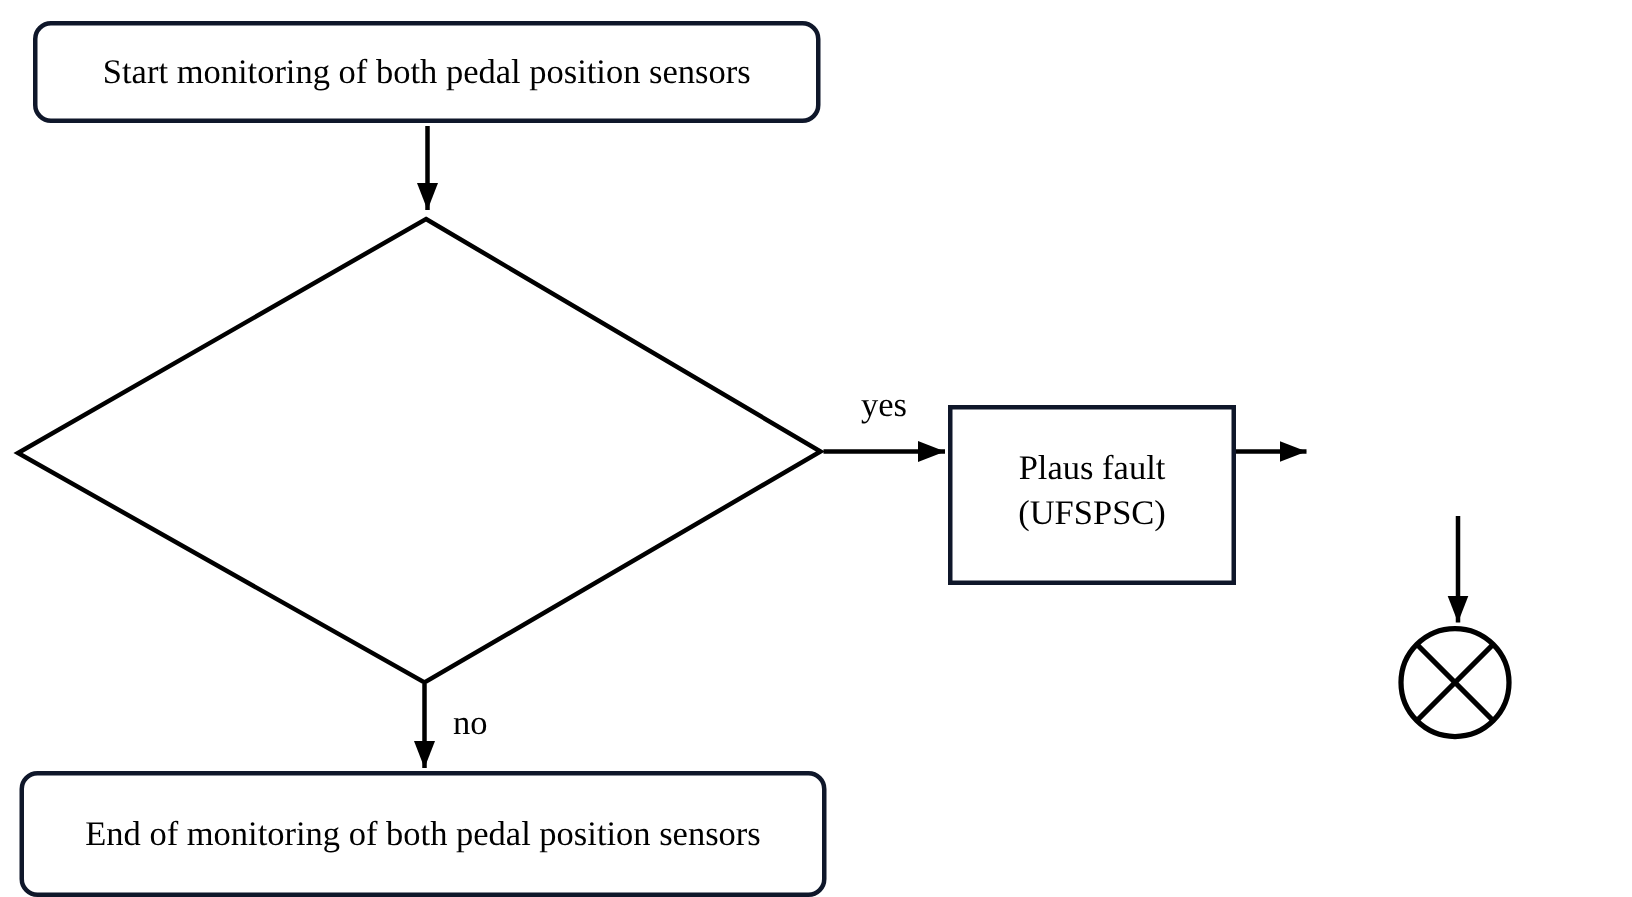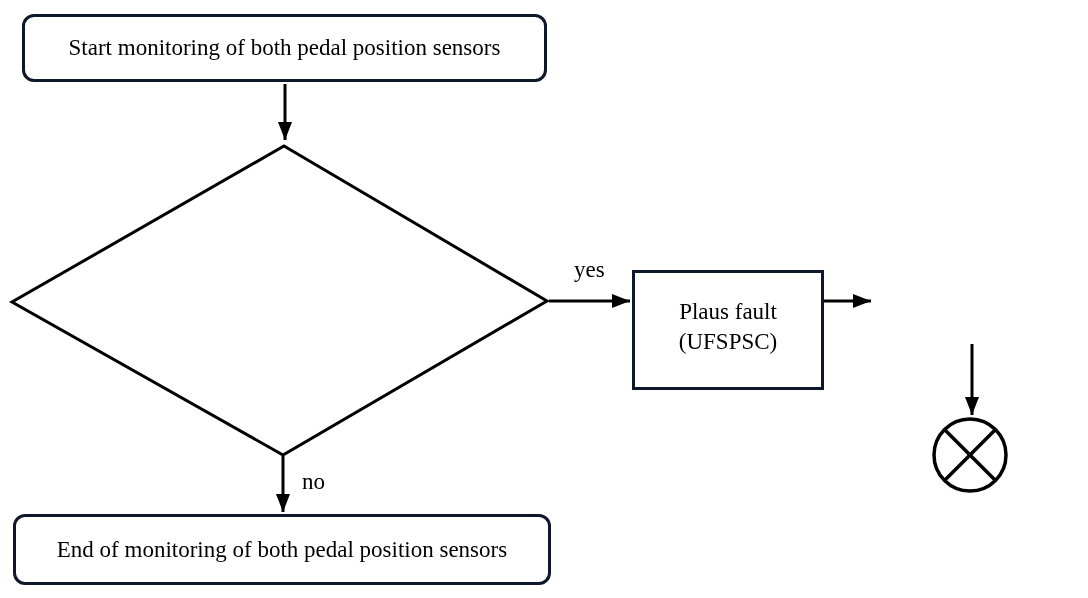--- a/index.html
+++ b/index.html
@@ -42,21 +42,21 @@
   .node-start {
     left: 22px;
     top: 14px;
     width: 525px;
     height: 68px;
   }
   .node-end {
     left: 13px;
     top: 514px;
     width: 538px;
-    height: 71px;
+    height: 84px;
   }
   .node-plaus {
     left: 632px;
     top: 242px;
     width: 192px;
     height: 120px;
     align-items: flex-start;
     padding-top: 24px;
     margin-top: 28px;
   }

